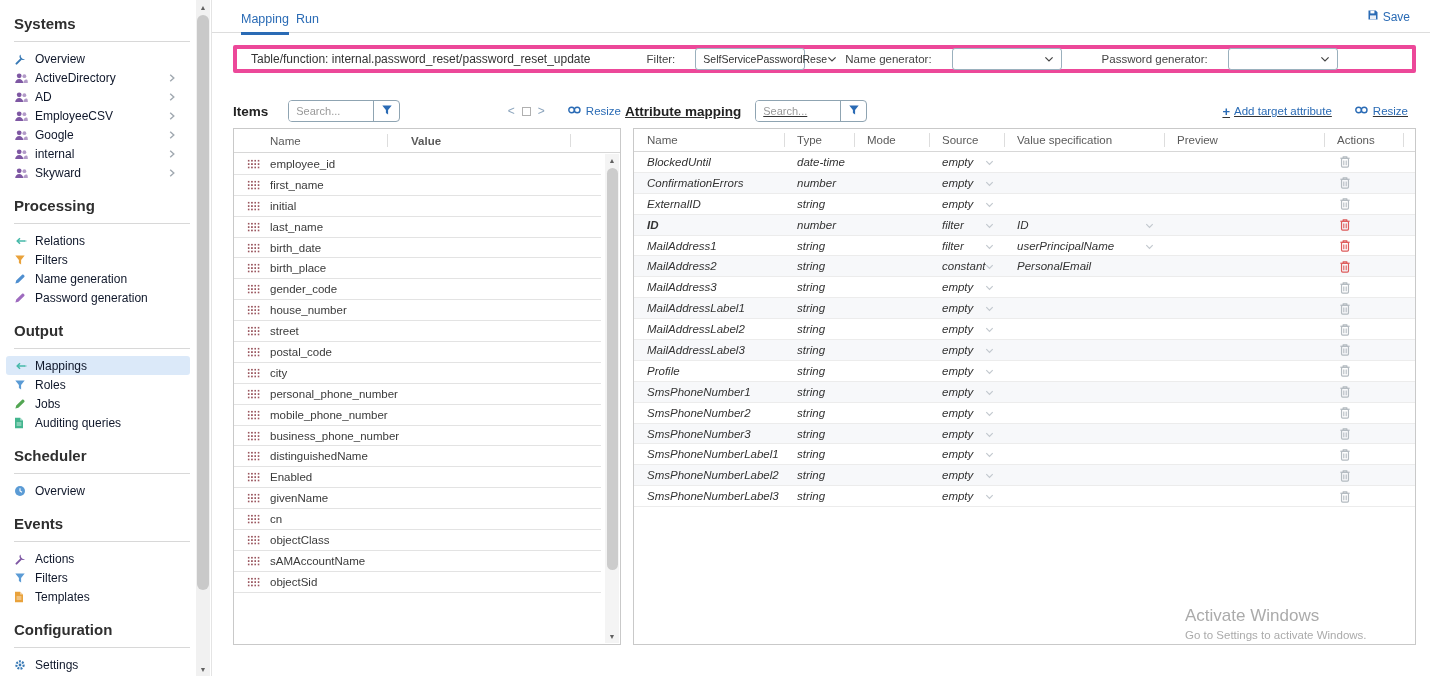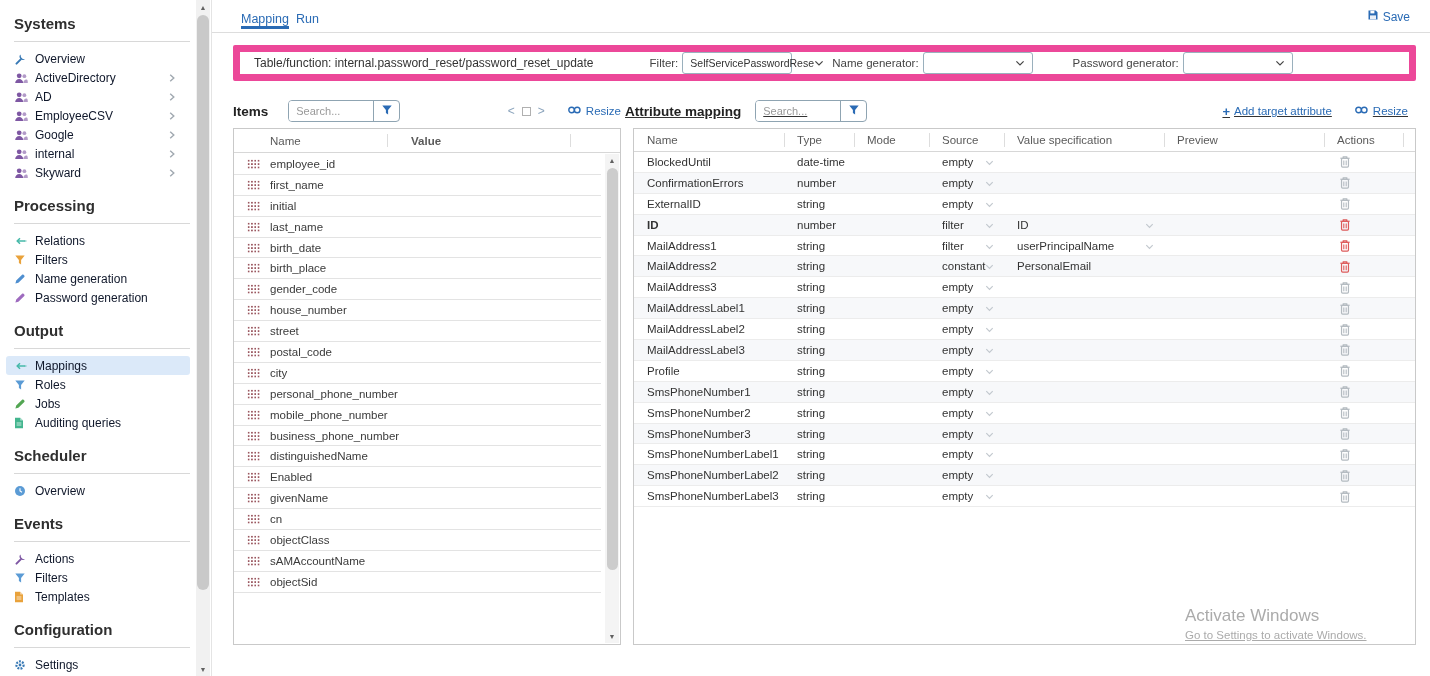--- a/index.html
+++ b/index.html
@@ -20,32 +20,32 @@
   .sb-scrollbar { position:absolute; left:196px; top:0; width:14px; height:676px; background:#f1f1f1; }
   .sb-scrollbar .arrow { position:absolute; left:0; width:14px; height:14px; font-size:7px; color:#616161;
     display:flex; align-items:center; justify-content:center; }
   .sb-scrollbar .arrow.up { top:0; } .sb-scrollbar .arrow.down { bottom:0; }
   .sb-scrollbar .thumb { position:absolute; left:1px; top:15px; width:12px; height:575px; background:#c9c9c9; border-radius:6px; }
 
   
   .main { position:absolute; left:211px; top:0; width:1219px; height:676px; border-left:1px solid #e4e4e4; }
 
   .tabbar { position:absolute; left:0; top:0; right:0; height:33px; border-bottom:1px solid #ddd; }
-  .tab { position:absolute; top:12px; font-size:12.5px; color:#2a6bb5; cursor:pointer; }
+  .tab { position:absolute; top:12px; font-size:12.5px; color:#2a6bb5; cursor:pointer; padding-bottom:6px; }
   .tab.active { font-weight:400; border-bottom:3px solid #2a6bb5; }
   .tab-mapping { left:29px; } .tab-run { left:84px; }
   .save-btn { position:absolute; right:20px; top:9px; display:flex; align-items:center; gap:4px;
     font-size:12px; color:#2a6bb5; cursor:pointer; }
 
-  .fnbar { position:absolute; left:21px; top:45px; width:1183px; height:36px; border:7px solid #ec4899;
+  .fnbar { position:absolute; left:21px; top:45px; width:1183px; height:28px; border:4px solid #ec4899;
     border-radius:2px; display:flex; align-items:center; padding:0 14px; background:#fff; }
   .fn-text { font-size:12px; color:#333; }
   .fn-label { font-size:11.5px; color:#444; }
   .ml56 { margin-left:56px; } .ml40 { margin-left:40px; }
-  .select { height:22px; width:110px; border:1px solid #9ab0bd; border-radius:3px; margin-left:4px;
+  .select { height:22px; width:110px; border:1px solid #9ab0bd; border-radius:3px; margin-left:20px;
     display:flex; align-items:center; justify-content:space-between; padding:0 7px; font-size:10.5px;
     color:#333; background:#fff; cursor:pointer; }
   .select .chev { display:flex; }
 
   
   .panel-head { position:absolute; top:98px; height:26px; display:flex; align-items:center; }
   .panel-head.items { left:21px; width:388px;gap:6px; }
   .panel-head.map { left:413px; width:783px;text-decoration:underline; }
   .panel-title { font-size:13.5px; font-weight:700; color:#222; }
   .searchbox { display:flex; align-items:stretch; height:22px; margin-left:14px; border:1px solid #8fa4b2;
@@ -88,32 +88,32 @@
   
   .map-box { position:absolute; left:421px; top:128px; width:783px; height:517px;
     border:1px solid #c9c9c9; background:#fff; overflow:hidden; }
   .map-header { position:relative; display:grid; grid-template-columns:150px 70px 75px 75px 160px 160px 1fr;
     height:23px; align-items:center; border-bottom:1px solid #d7d7d7; font-size:11.5px; color:#5a5a5a; }
   .map-header .hc { position:relative; height:100%; display:flex; align-items:center; padding-left:13px; }
   .map-header .hc:not(:first-child)::before { content:''; position:absolute; left:0; top:4px; bottom:4px;
     width:1px; background:#ddd; }
   .map-header::after { content:''; position:absolute; right:11px; top:4px; bottom:4px; width:1px; background:#ddd; }
   .map-row { display:grid; grid-template-columns:150px 70px 75px 75px 160px 160px 1fr; height:20.9px;
-    align-items:center; border-bottom:1px solid #ececec; font-size:11.5px; color:#333; background:#fff; }
+    align-items:center; border-bottom:1px solid #ececec; font-size:11.5px; color:#333; background:#fff;font-style:italic; }
   .map-row:nth-child(even) { background:#f7f8fa; }
   .map-row .c { padding-left:13px; overflow:hidden; white-space:nowrap; }
   .map-row .c.bold { font-weight:700; }
   .map-row .sel-cell { display:flex; align-items:center; justify-content:space-between; padding:0 10px 0 13px; cursor:pointer; }
   .map-row .actions { display:flex; align-items:center; padding-left:15px; }
   .trash-btn { width:12px; height:13px; cursor:pointer; display:inline-flex; }
 
   
   .watermark { position:absolute; left:1185px; top:606px; color:#ababab; pointer-events:none; }
   .watermark .l1 { font-size:17px; }
-  .watermark .l2 { font-size:11.5px; margin-top:3px;text-decoration:underline; }
+  .watermark .l2 { font-size:11.5px; margin-top:3px; }
 </style>
 </head>
 <body>
 
 <div class="sidebar">
   <div id="sidebar-sections">
       <div class="sb-section">
         <div class="sb-heading">Systems</div>
         <div class="sb-item">
           <span class="sb-icon">

